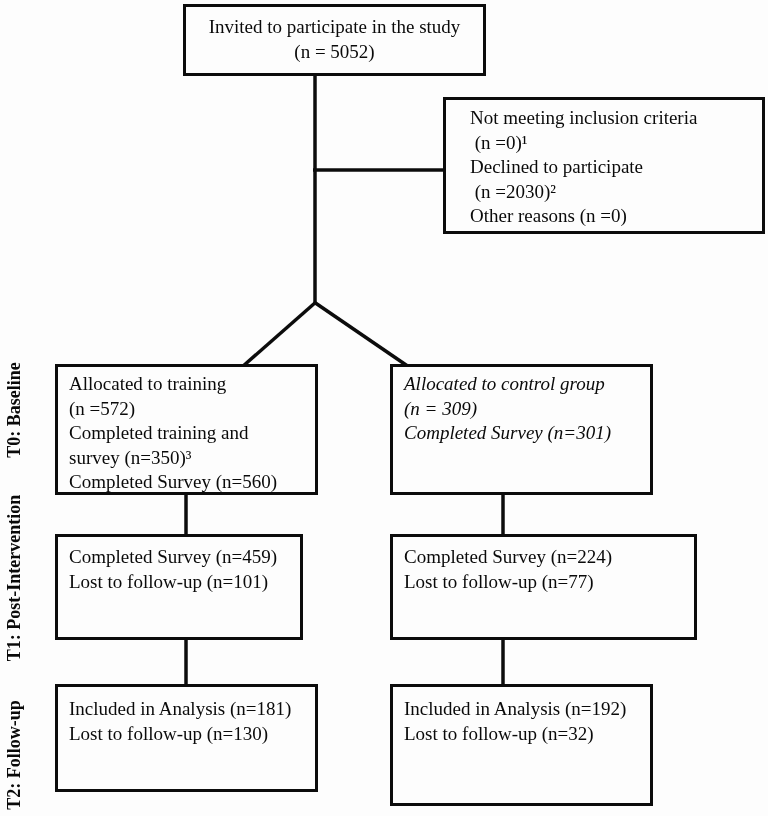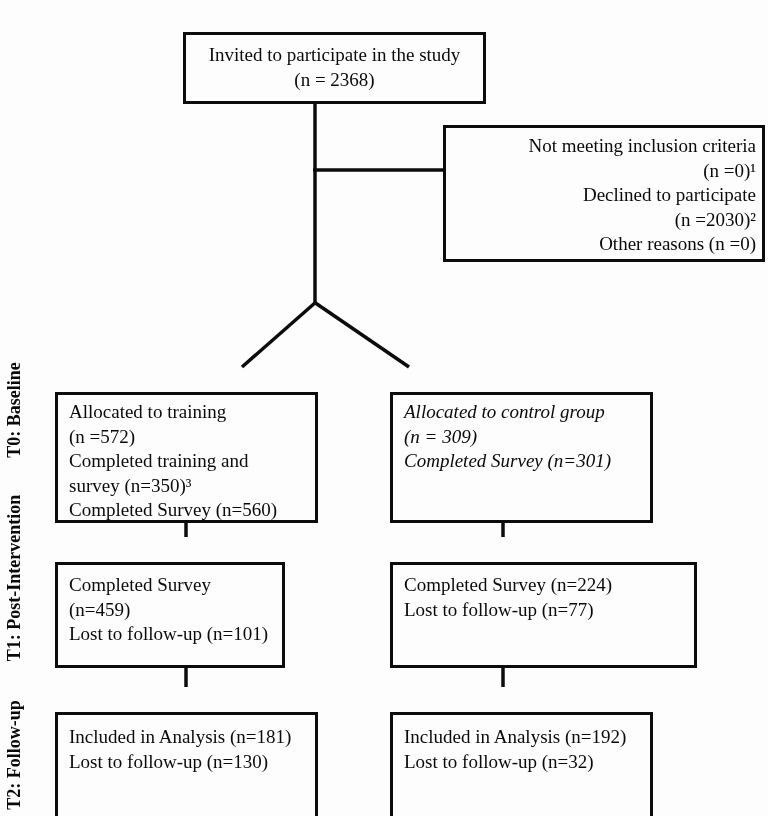--- a/index.html
+++ b/index.html
@@ -20,29 +20,28 @@
   }
   svg.connectors line {
     stroke: #0c0c0c;
     stroke-width: 3.5;
   }
   .box {
     position: absolute;
     box-sizing: border-box;
     border: 3px solid #0c0c0c;
     background: #fdfdfd;
-    margin-top: 28px;
   }
   .box .line {
     font-size: 19px;
     line-height: 24.5px;
     white-space: pre-wrap;
   }
   .box-centered { text-align: center; padding-top: 8px; }
-  .box-exclusion { padding: 6px 6px 0 24px; text-align: right; }
+  .box-exclusion { padding: 6px 6px 0 24px; }
   .box-left-pad { padding: 5px 11px 0 11px; }
   .box-t1 { padding-top: 8px; }
   .box-t2 { padding-top: 10px; }
   .vlabel {
     position: absolute;
     font-weight: bold;
     font-size: 18px;
     white-space: nowrap;
     text-align: center;
     transform: rotate(-90deg);
@@ -60,21 +59,21 @@
     <line x1="316" y1="302" x2="242" y2="367"></line>
     <line x1="314" y1="302" x2="409" y2="367"></line>
     <line x1="186" y1="493" x2="186" y2="537"></line>
     <line x1="503" y1="493" x2="503" y2="537"></line>
     <line x1="186" y1="637" x2="186" y2="687"></line>
     <line x1="503" y1="637" x2="503" y2="687"></line>
   </svg>
 
   <div class="box box-centered" style="left:183px; top:4px; width:303px; height:72px;">
     <div class="line">Invited to participate in the study</div>
-    <div class="line">(n = 2368)</div>
+    <div class="line">(n = 5052)</div>
   </div>
 
   <div class="box box-exclusion" style="left:443px; top:97px; width:322px; height:137px;">
     <div class="line">Not meeting inclusion criteria</div>
     <div class="line"> (n =0)¹</div>
     <div class="line">Declined to participate</div>
     <div class="line"> (n =2030)²</div>
     <div class="line">Other reasons (n =0)</div>
   </div>
 
@@ -85,21 +84,21 @@
     <div class="line">survey (n=350)³</div>
     <div class="line">Completed Survey (n=560)</div>
   </div>
 
   <div class="box box-left-pad" style="left:390px; top:364px; width:263px; height:131px;font-style:italic;">
     <div class="line">Allocated to control group</div>
     <div class="line">(n = 309)</div>
     <div class="line">Completed Survey (n=301)</div>
   </div>
 
-  <div class="box box-left-pad box-t1" style="left:55px; top:534px; width:230px; height:106px;">
+  <div class="box box-left-pad box-t1" style="left:55px; top:534px; width:248px; height:106px;">
     <div class="line">Completed Survey (n=459)</div>
     <div class="line">Lost to follow-up (n=101)</div>
   </div>
 
   <div class="box box-left-pad box-t1" style="left:390px; top:534px; width:307px; height:106px;">
     <div class="line">Completed Survey (n=224)</div>
     <div class="line">Lost to follow-up (n=77)</div>
   </div>
 
   <div class="box box-left-pad box-t2" style="left:55px; top:684px; width:263px; height:108px;">

